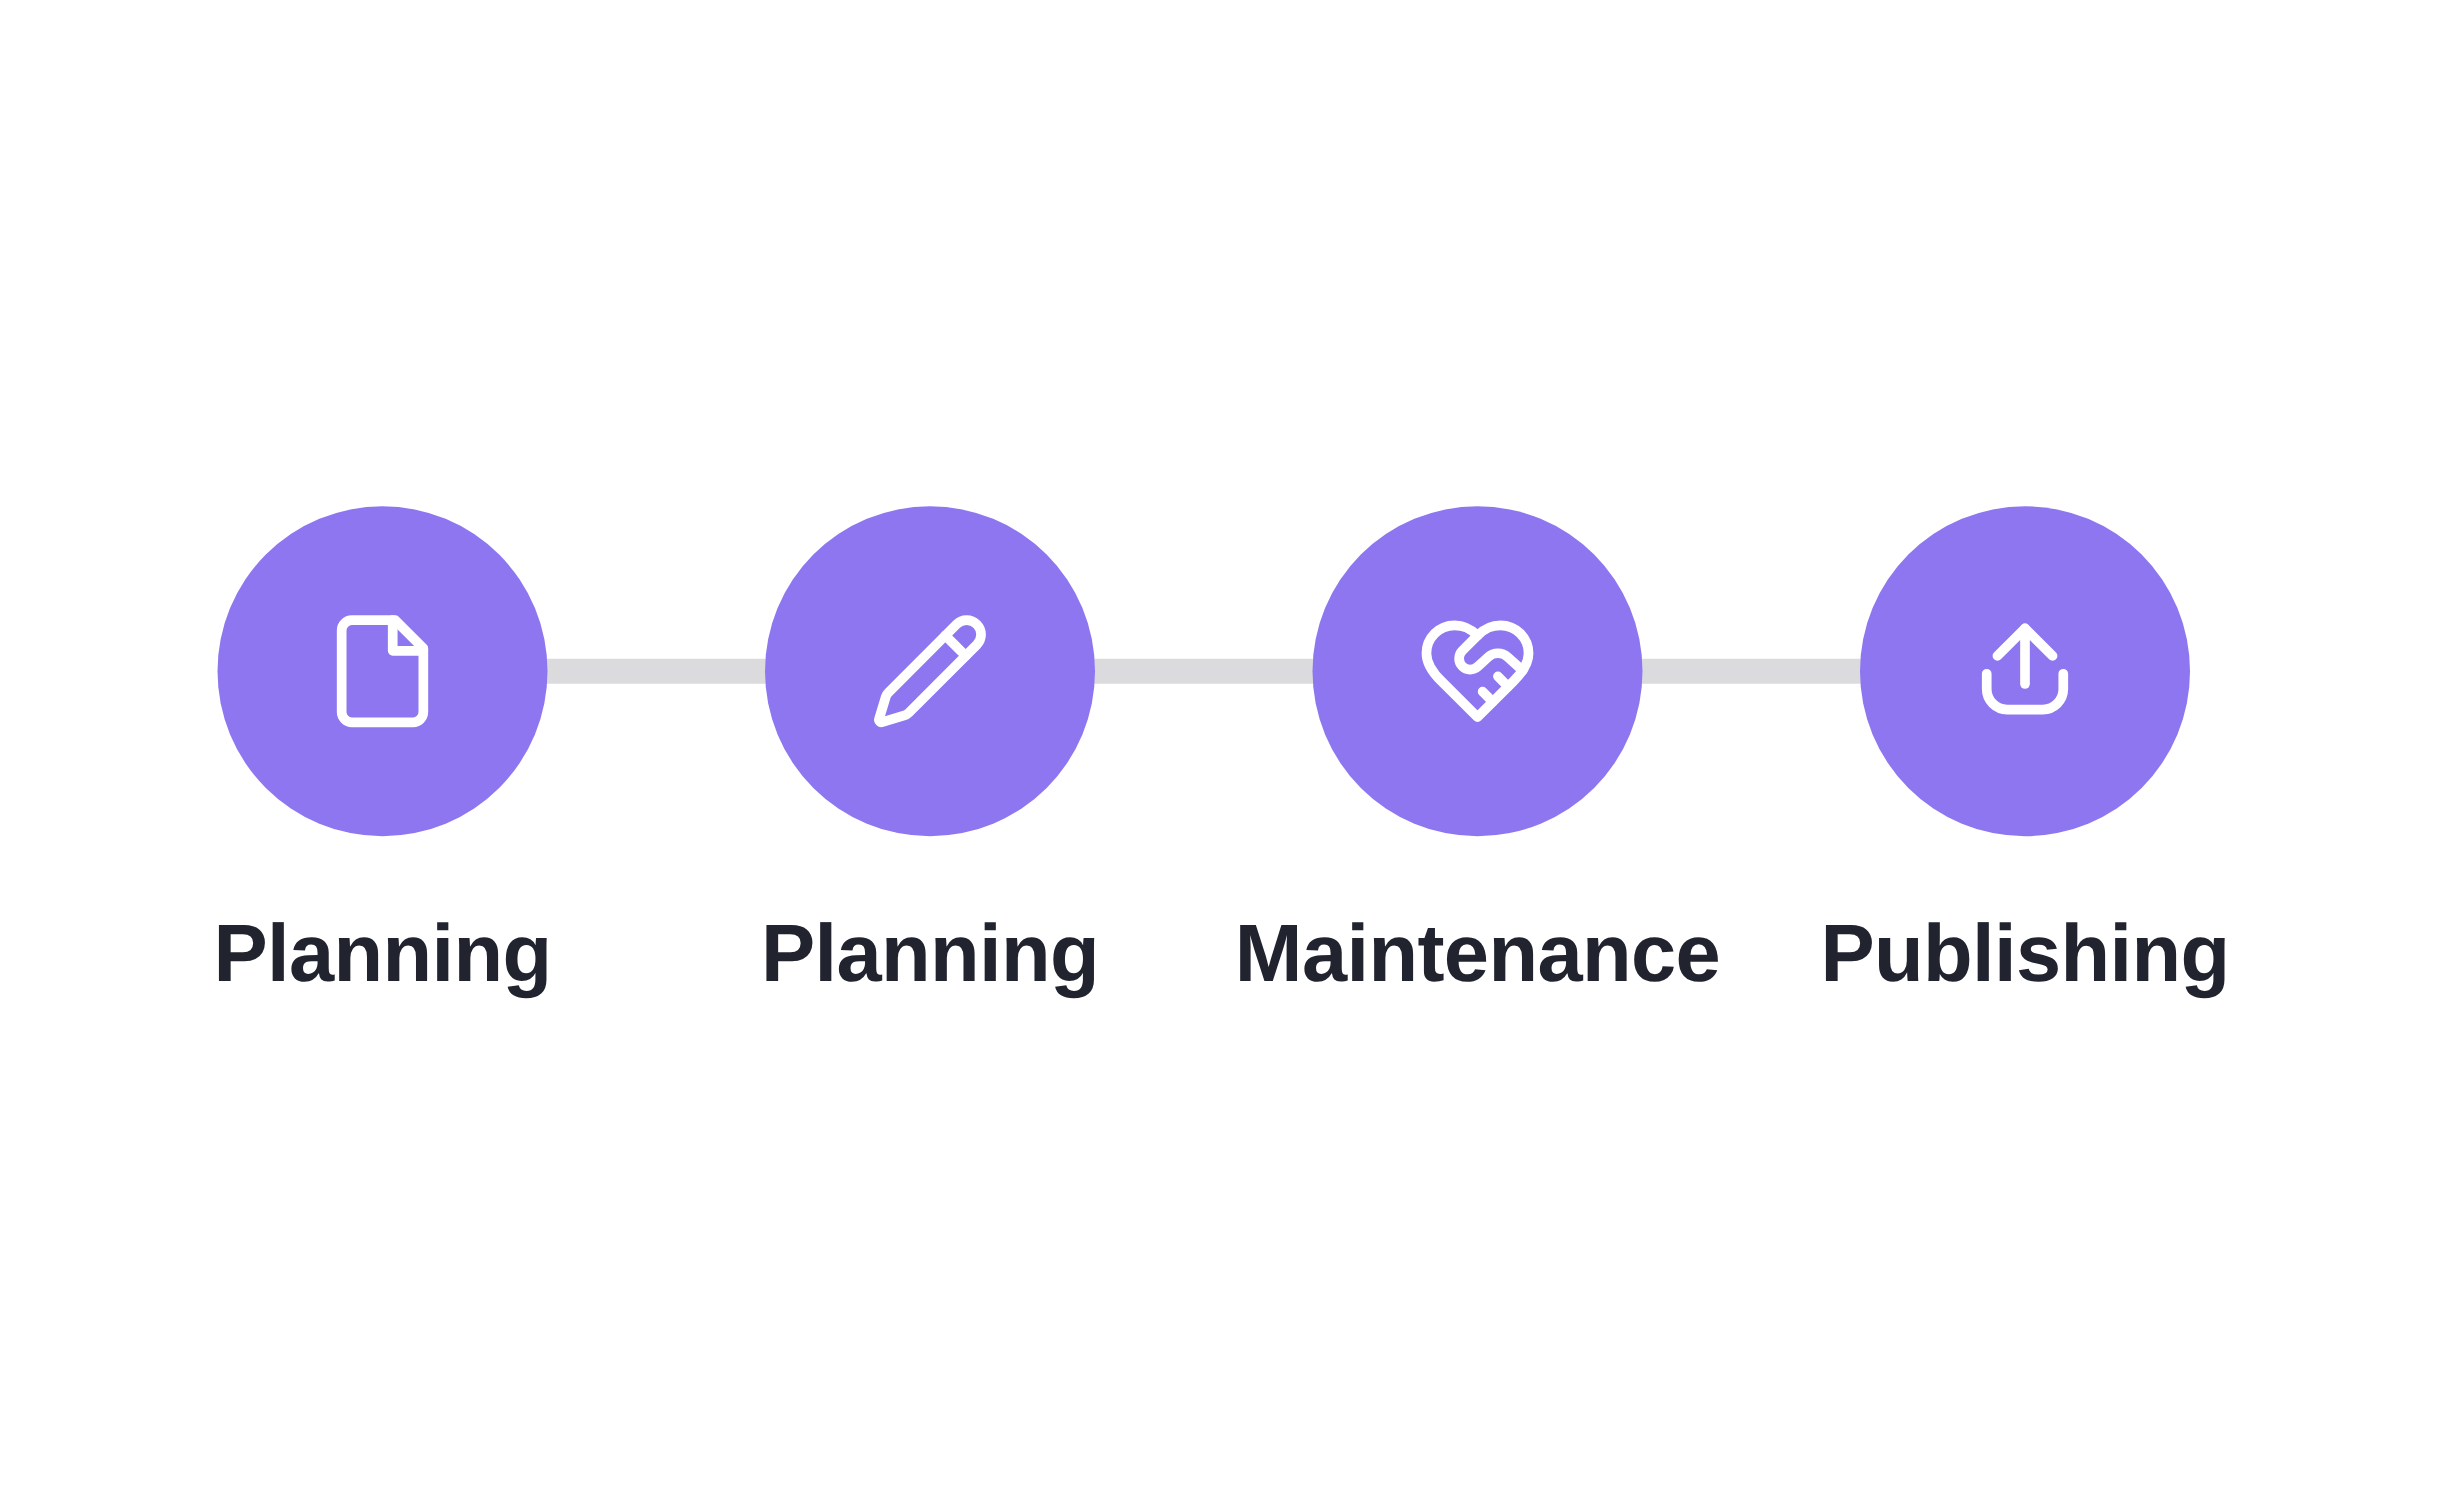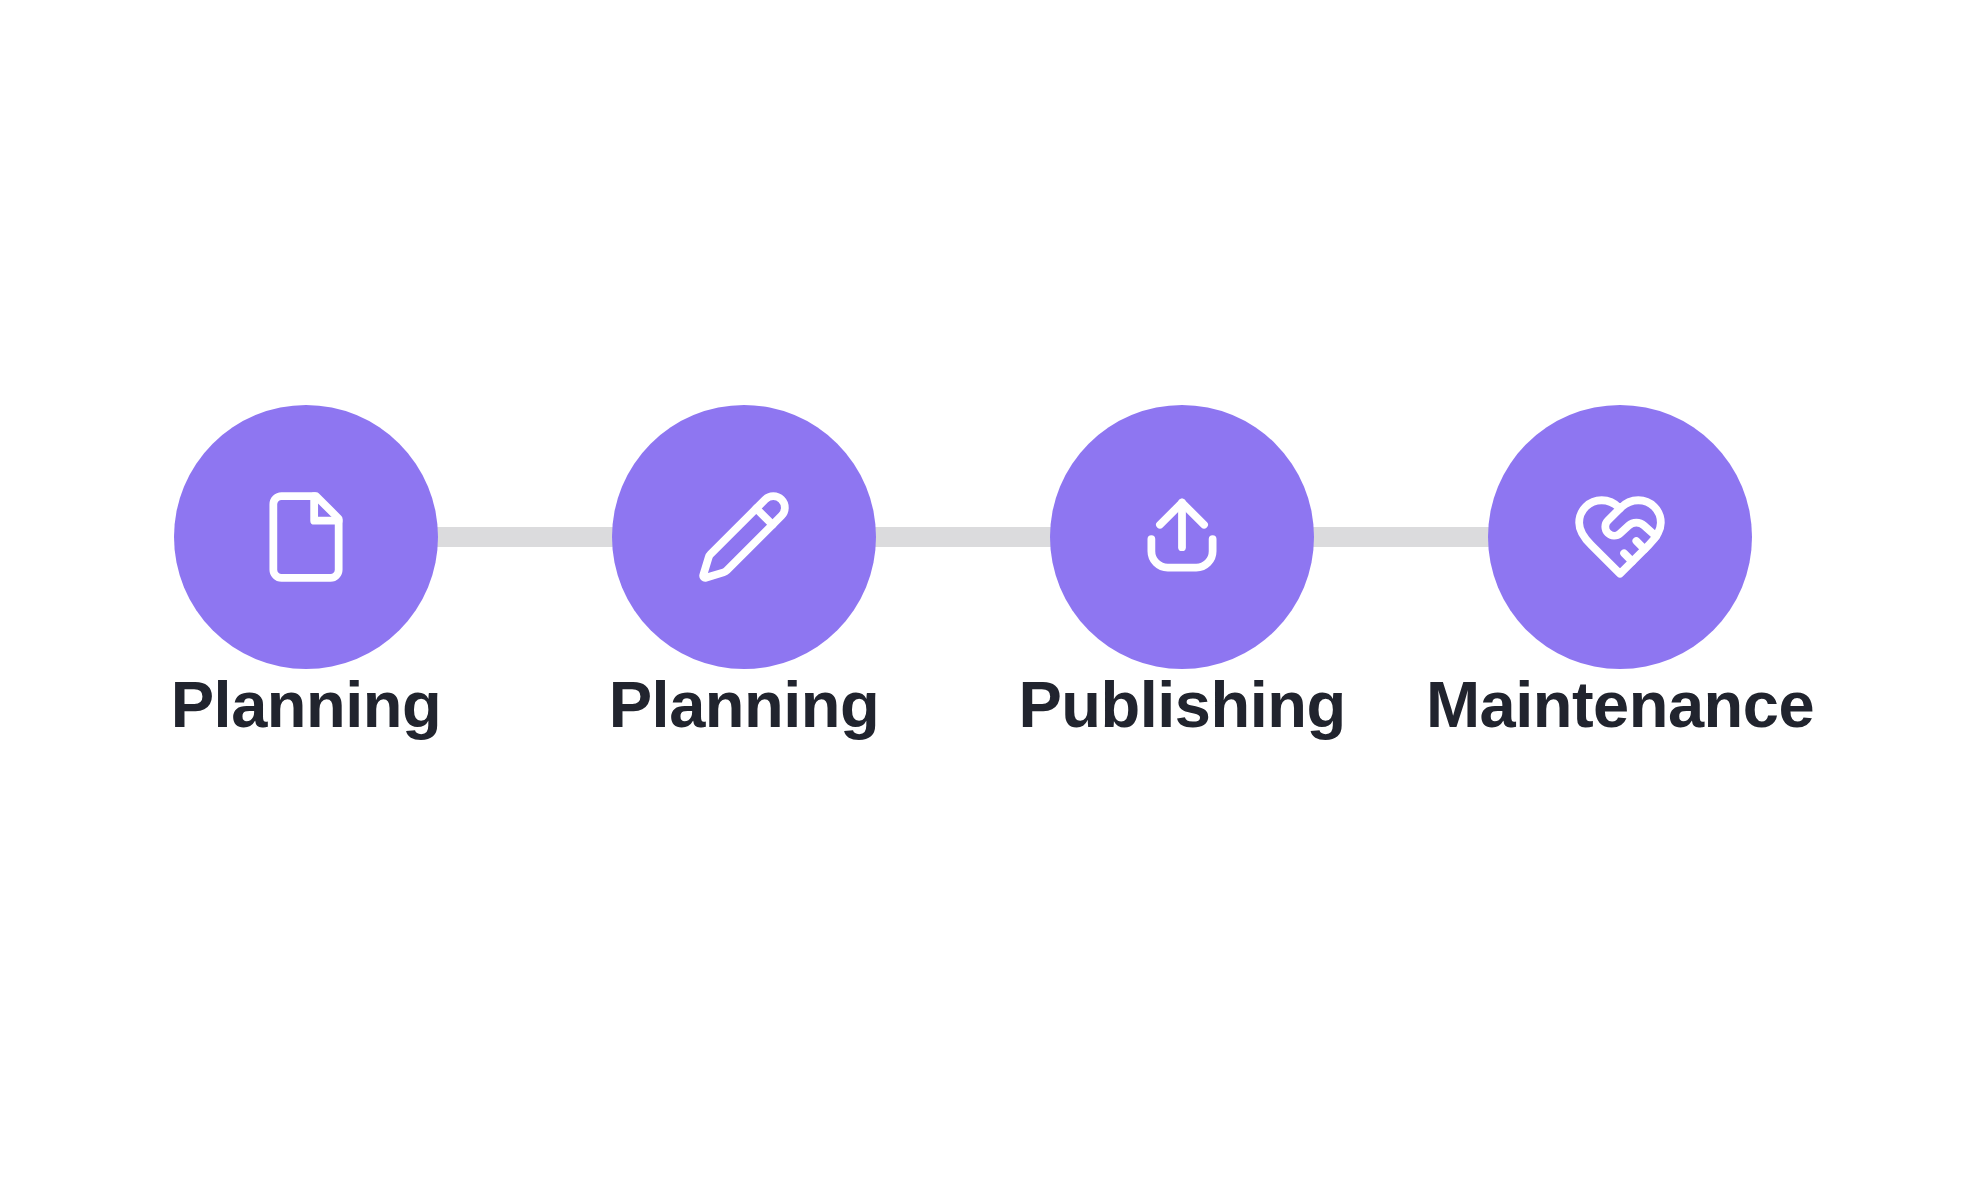--- a/index.html
+++ b/index.html
@@ -52,20 +52,21 @@
   .node svg {
     width: 98px;
     height: 98px;
     stroke: var(--icon, #ffffff);
     fill: none;
     stroke-width: 1.9;
     stroke-linecap: round;
     stroke-linejoin: round;
   }
   .step-label {
+    margin-top: 58px;
     font-size: 65px;
     font-weight: 700;
     letter-spacing: -0.5px;
     color: var(--label, #21242E);
     white-space: nowrap;
     line-height: 1.1;
   }
 </style>
 </head>
 <body style="--bg: #ffffff; --node: #8E76F1; --icon: #ffffff; --connector: #DBDBDD; --label: #21242E;">
@@ -92,34 +93,34 @@
           <path d="M21.174 6.812a1 1 0 0 0-3.986-3.987L3.842 16.174a2 2 0 0 0-.5.83l-1.321 4.352a.5.5 0 0 0 .623.622l4.353-1.32a2 2 0 0 0 .83-.497z"></path>
           <path d="m15 5 4 4"></path>
         </svg>
       </div>
       <div class="step-label">Planning</div>
     </div>
 
     <div class="step">
       <div class="node">
         <svg viewBox="0 0 24 24">
-          <path d="M4.5 12.5v3a4 4 0 0 0 4 4h7a4 4 0 0 0 4-4v-3"></path>
-          <path d="M12 3.6v10.9"></path>
-          <path d="m6.6 9 5.4-5.4L17.4 9"></path>
-        </svg>
-      </div>
-      <div class="step-label">Publishing</div>
-    </div>
-
-    <div class="step">
-      <div class="node">
-        <svg viewBox="0 0 24 24">
           <path d="M19 14c1.49-1.46 3-3.21 3-5.5A5.5 5.5 0 0 0 16.5 3c-1.76 0-3 .5-4.5 2-1.5-1.5-2.74-2-4.5-2A5.5 5.5 0 0 0 2 8.5c0 2.3 1.5 4.05 3 5.5l7 7Z"></path>
           <path d="M12 5 9.04 7.96a2.17 2.17 0 0 0 0 3.08c.82.82 2.13.85 3 .07l2.07-1.9a2.82 2.82 0 0 1 3.79 0l2.96 2.66"></path>
           <path d="m18 15-2-2"></path>
           <path d="m15 18-2-2"></path>
         </svg>
       </div>
       <div class="step-label">Maintenance</div>
     </div>
 
+    <div class="step">
+      <div class="node">
+        <svg viewBox="0 0 24 24">
+          <path d="M4.5 12.5v3a4 4 0 0 0 4 4h7a4 4 0 0 0 4-4v-3"></path>
+          <path d="M12 3.6v10.9"></path>
+          <path d="m6.6 9 5.4-5.4L17.4 9"></path>
+        </svg>
+      </div>
+      <div class="step-label">Publishing</div>
+    </div>
+
   </div>
 </div>
 
 </body></html>

